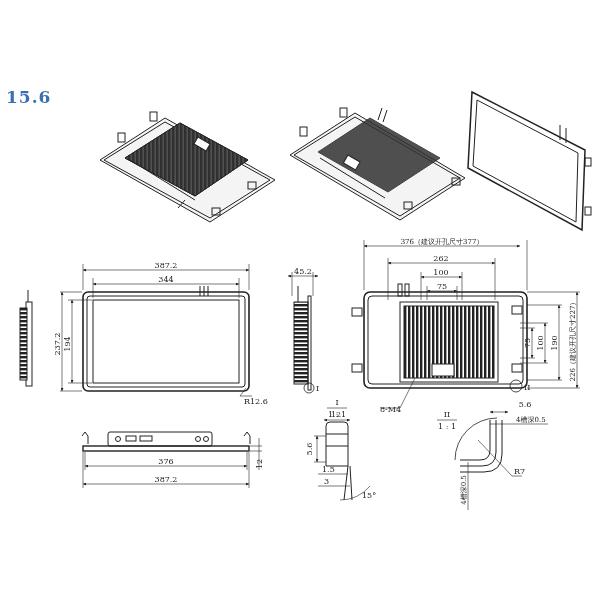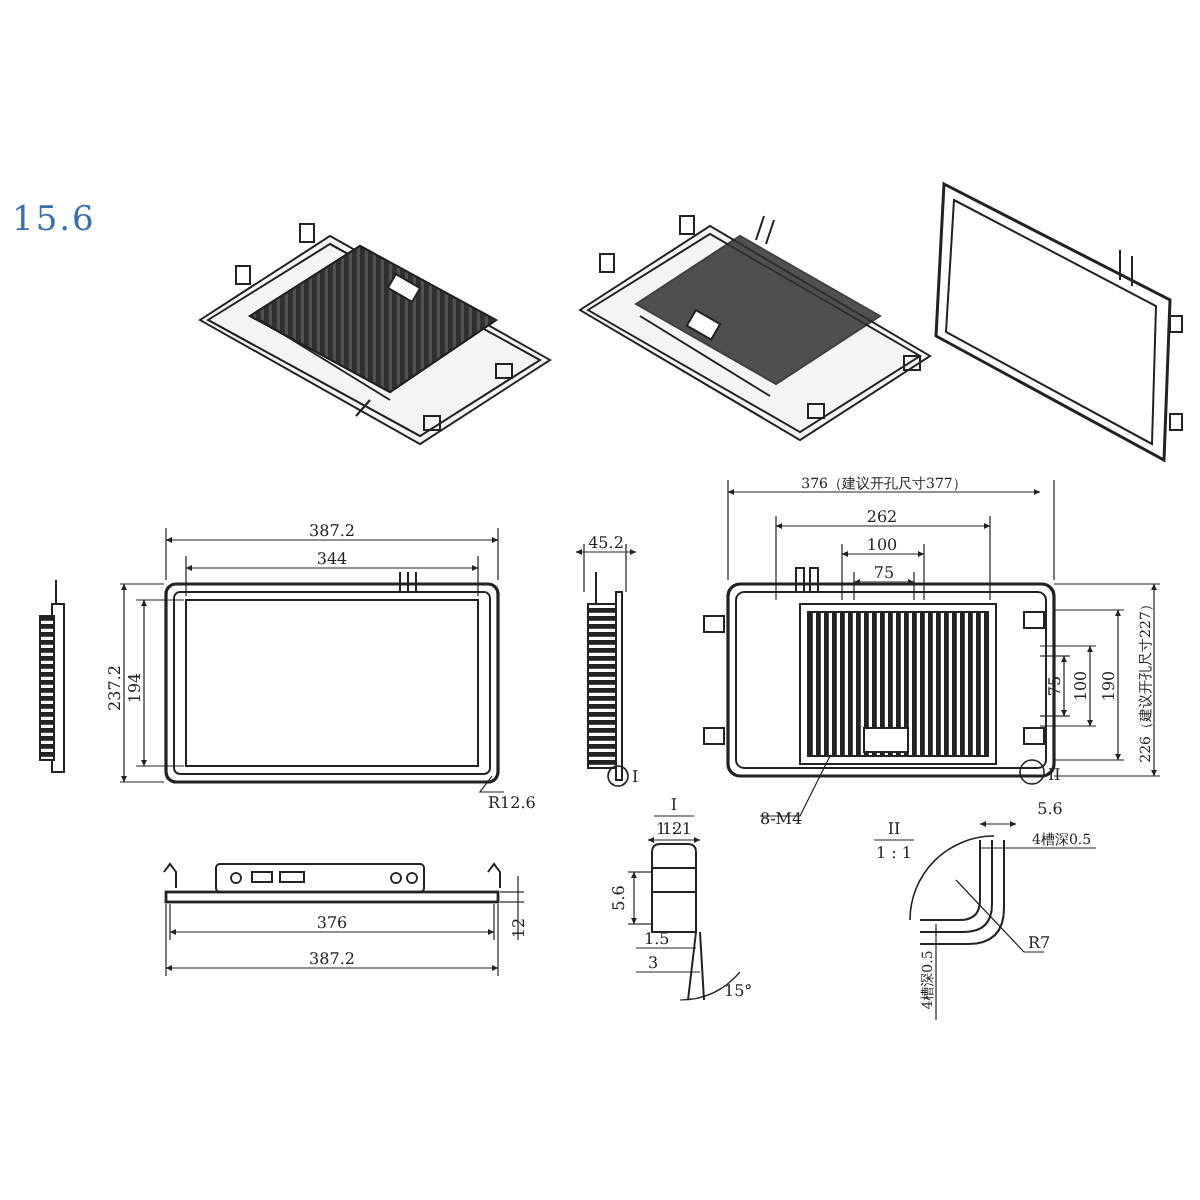--- a/index.html
+++ b/index.html
@@ -1,18 +1,18 @@
 <!DOCTYPE html>
 <html><head>
 <meta charset="utf-8">
 <style>
   html, body { margin:0; padding:0; background:#ffffff; }
   body { width:600px; height:600px; position:relative; overflow:hidden; font-family:"DejaVu Serif", serif; }
   .canvas { position:absolute; left:0; top:0; width:600px; height:600px; }
-  .title { position:absolute; left:6px; top:100px; font-size:17px; color:#3a6fb0; font-family:"DejaVu Serif", serif; letter-spacing:1px; }
+  .title { position:absolute; left:6px; top:87px; font-size:17px; color:#3a6fb0; font-family:"DejaVu Serif", serif; letter-spacing:1px;font-weight:bold; }
   svg text { font-family:"DejaVu Serif", serif; fill:#222; }
   .dim { font-size:8px; }
   .dimsm { font-size:7px; }
 </style>
 </head>
 <body>
 
 <div class="title">15.6</div>
 
 <svg class="canvas" viewBox="0 0 600 600" width="600" height="600">

